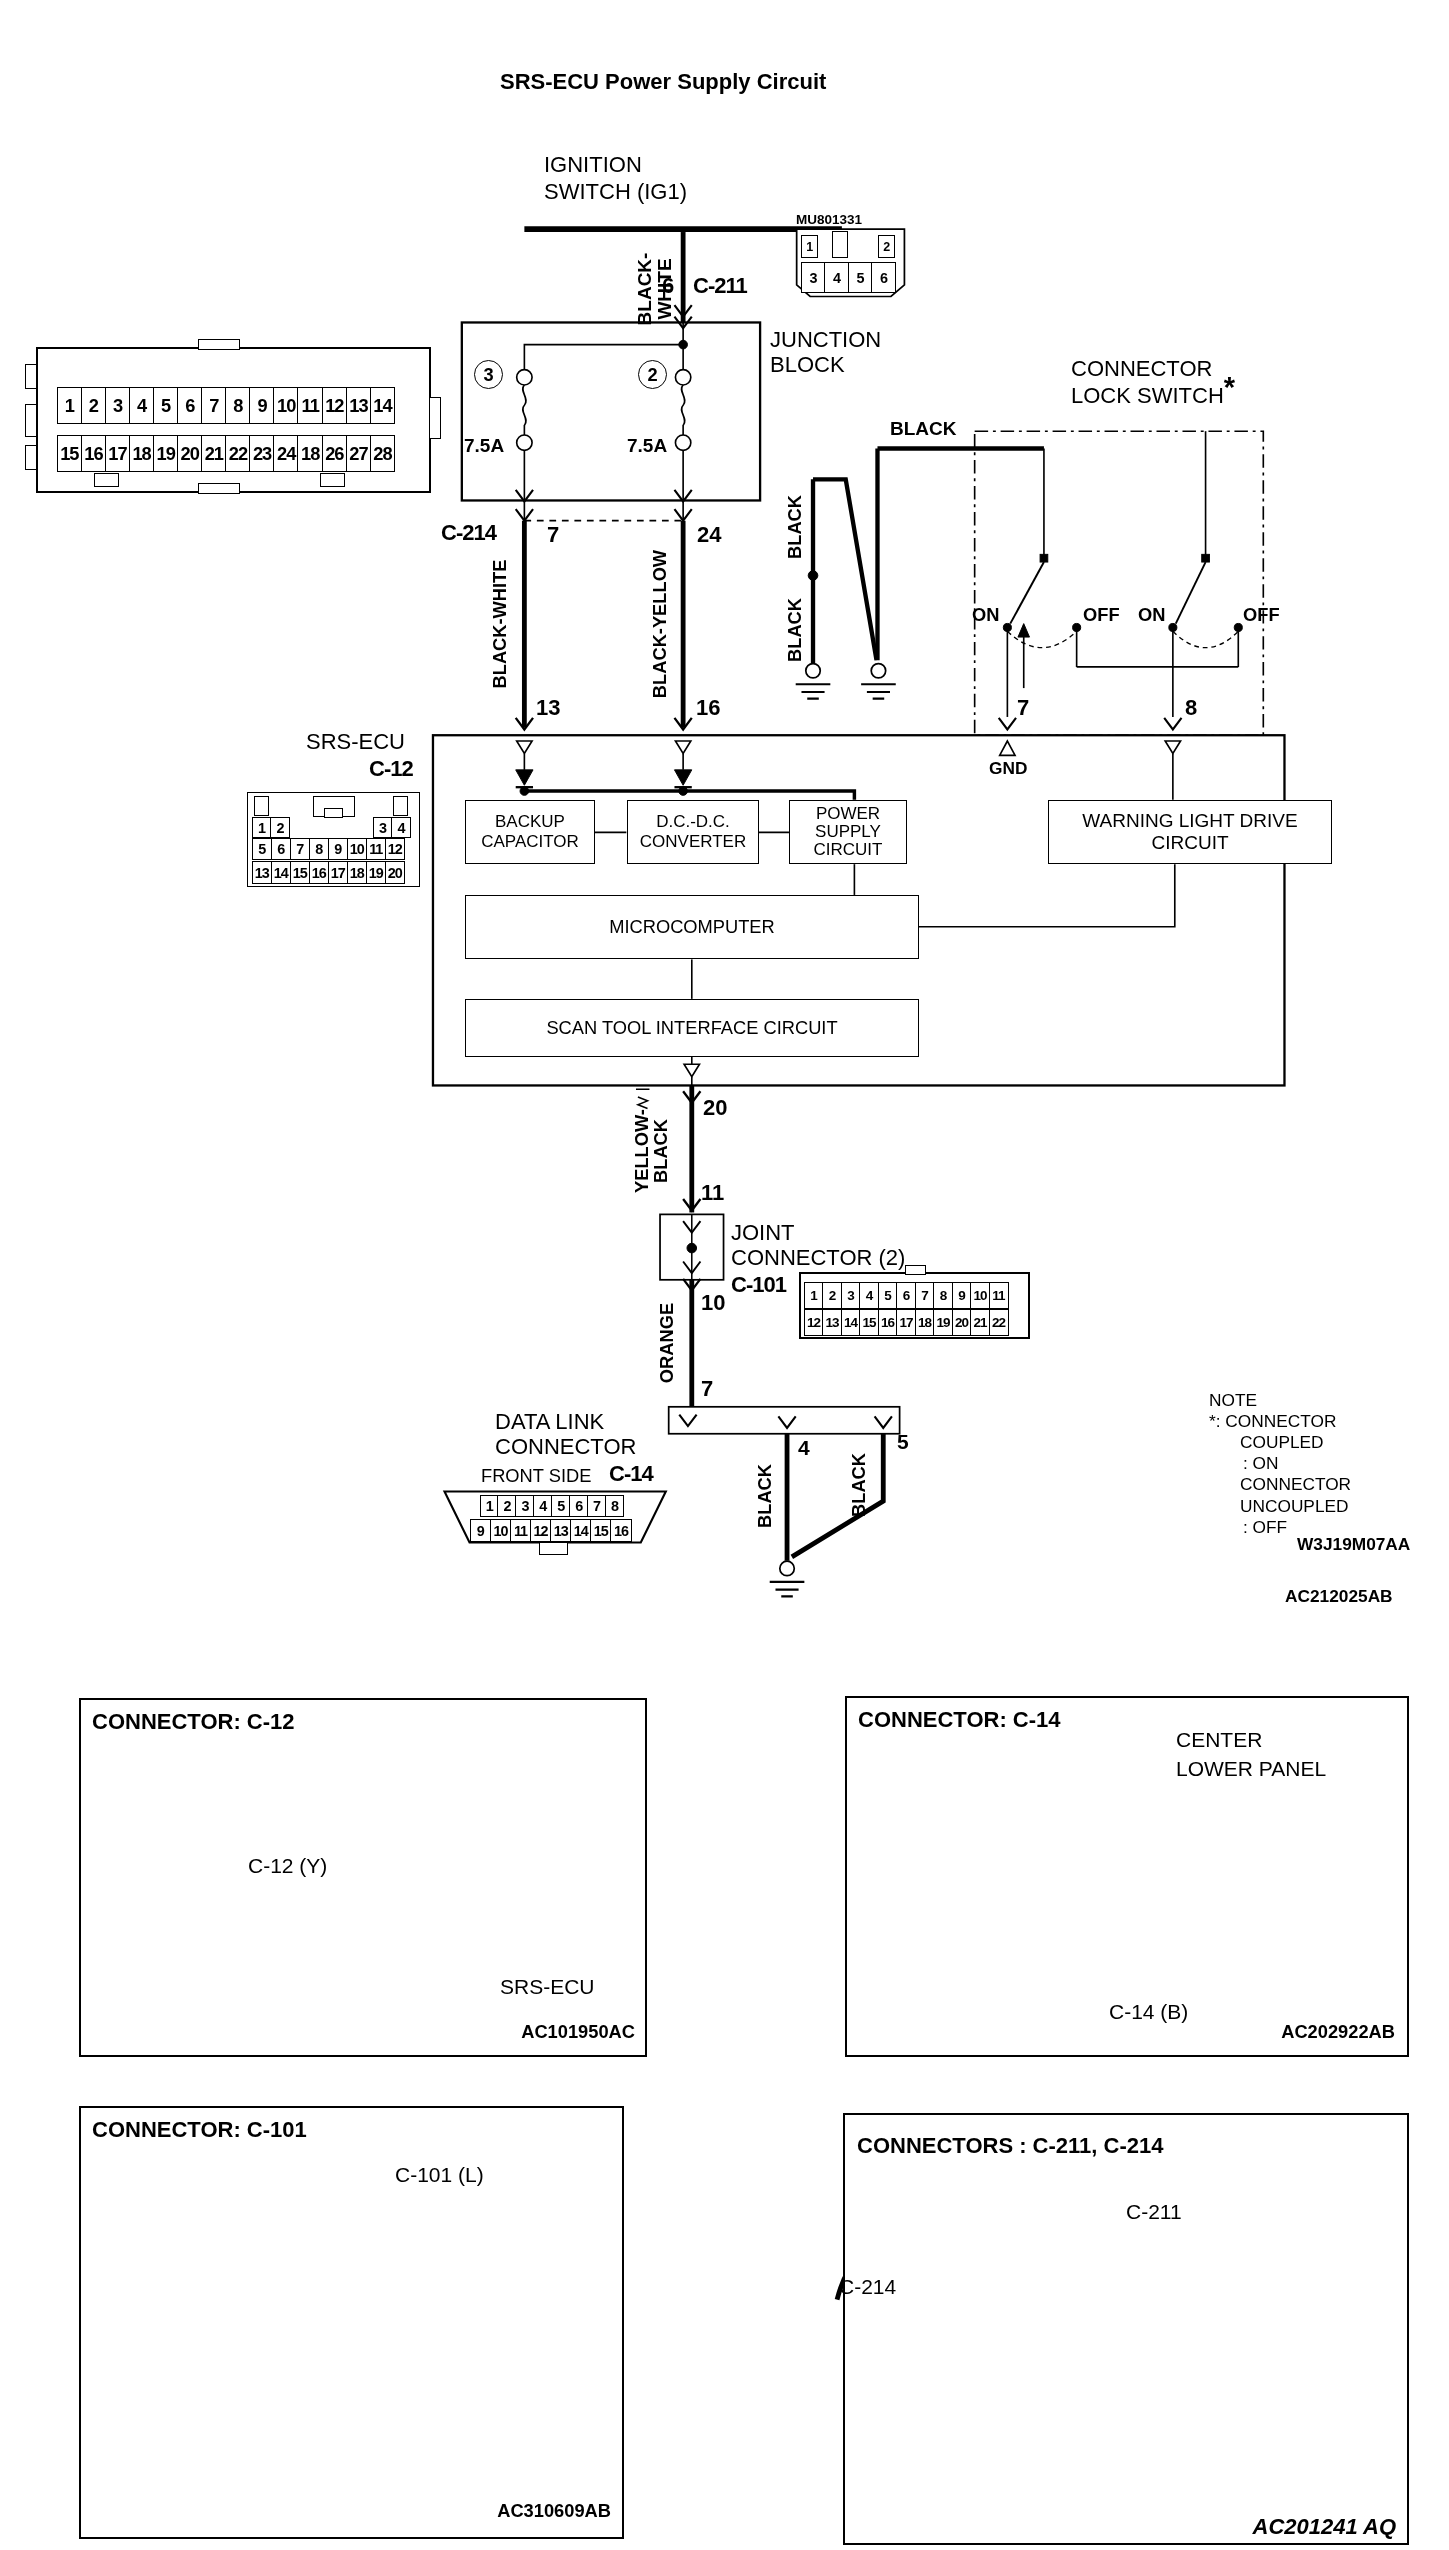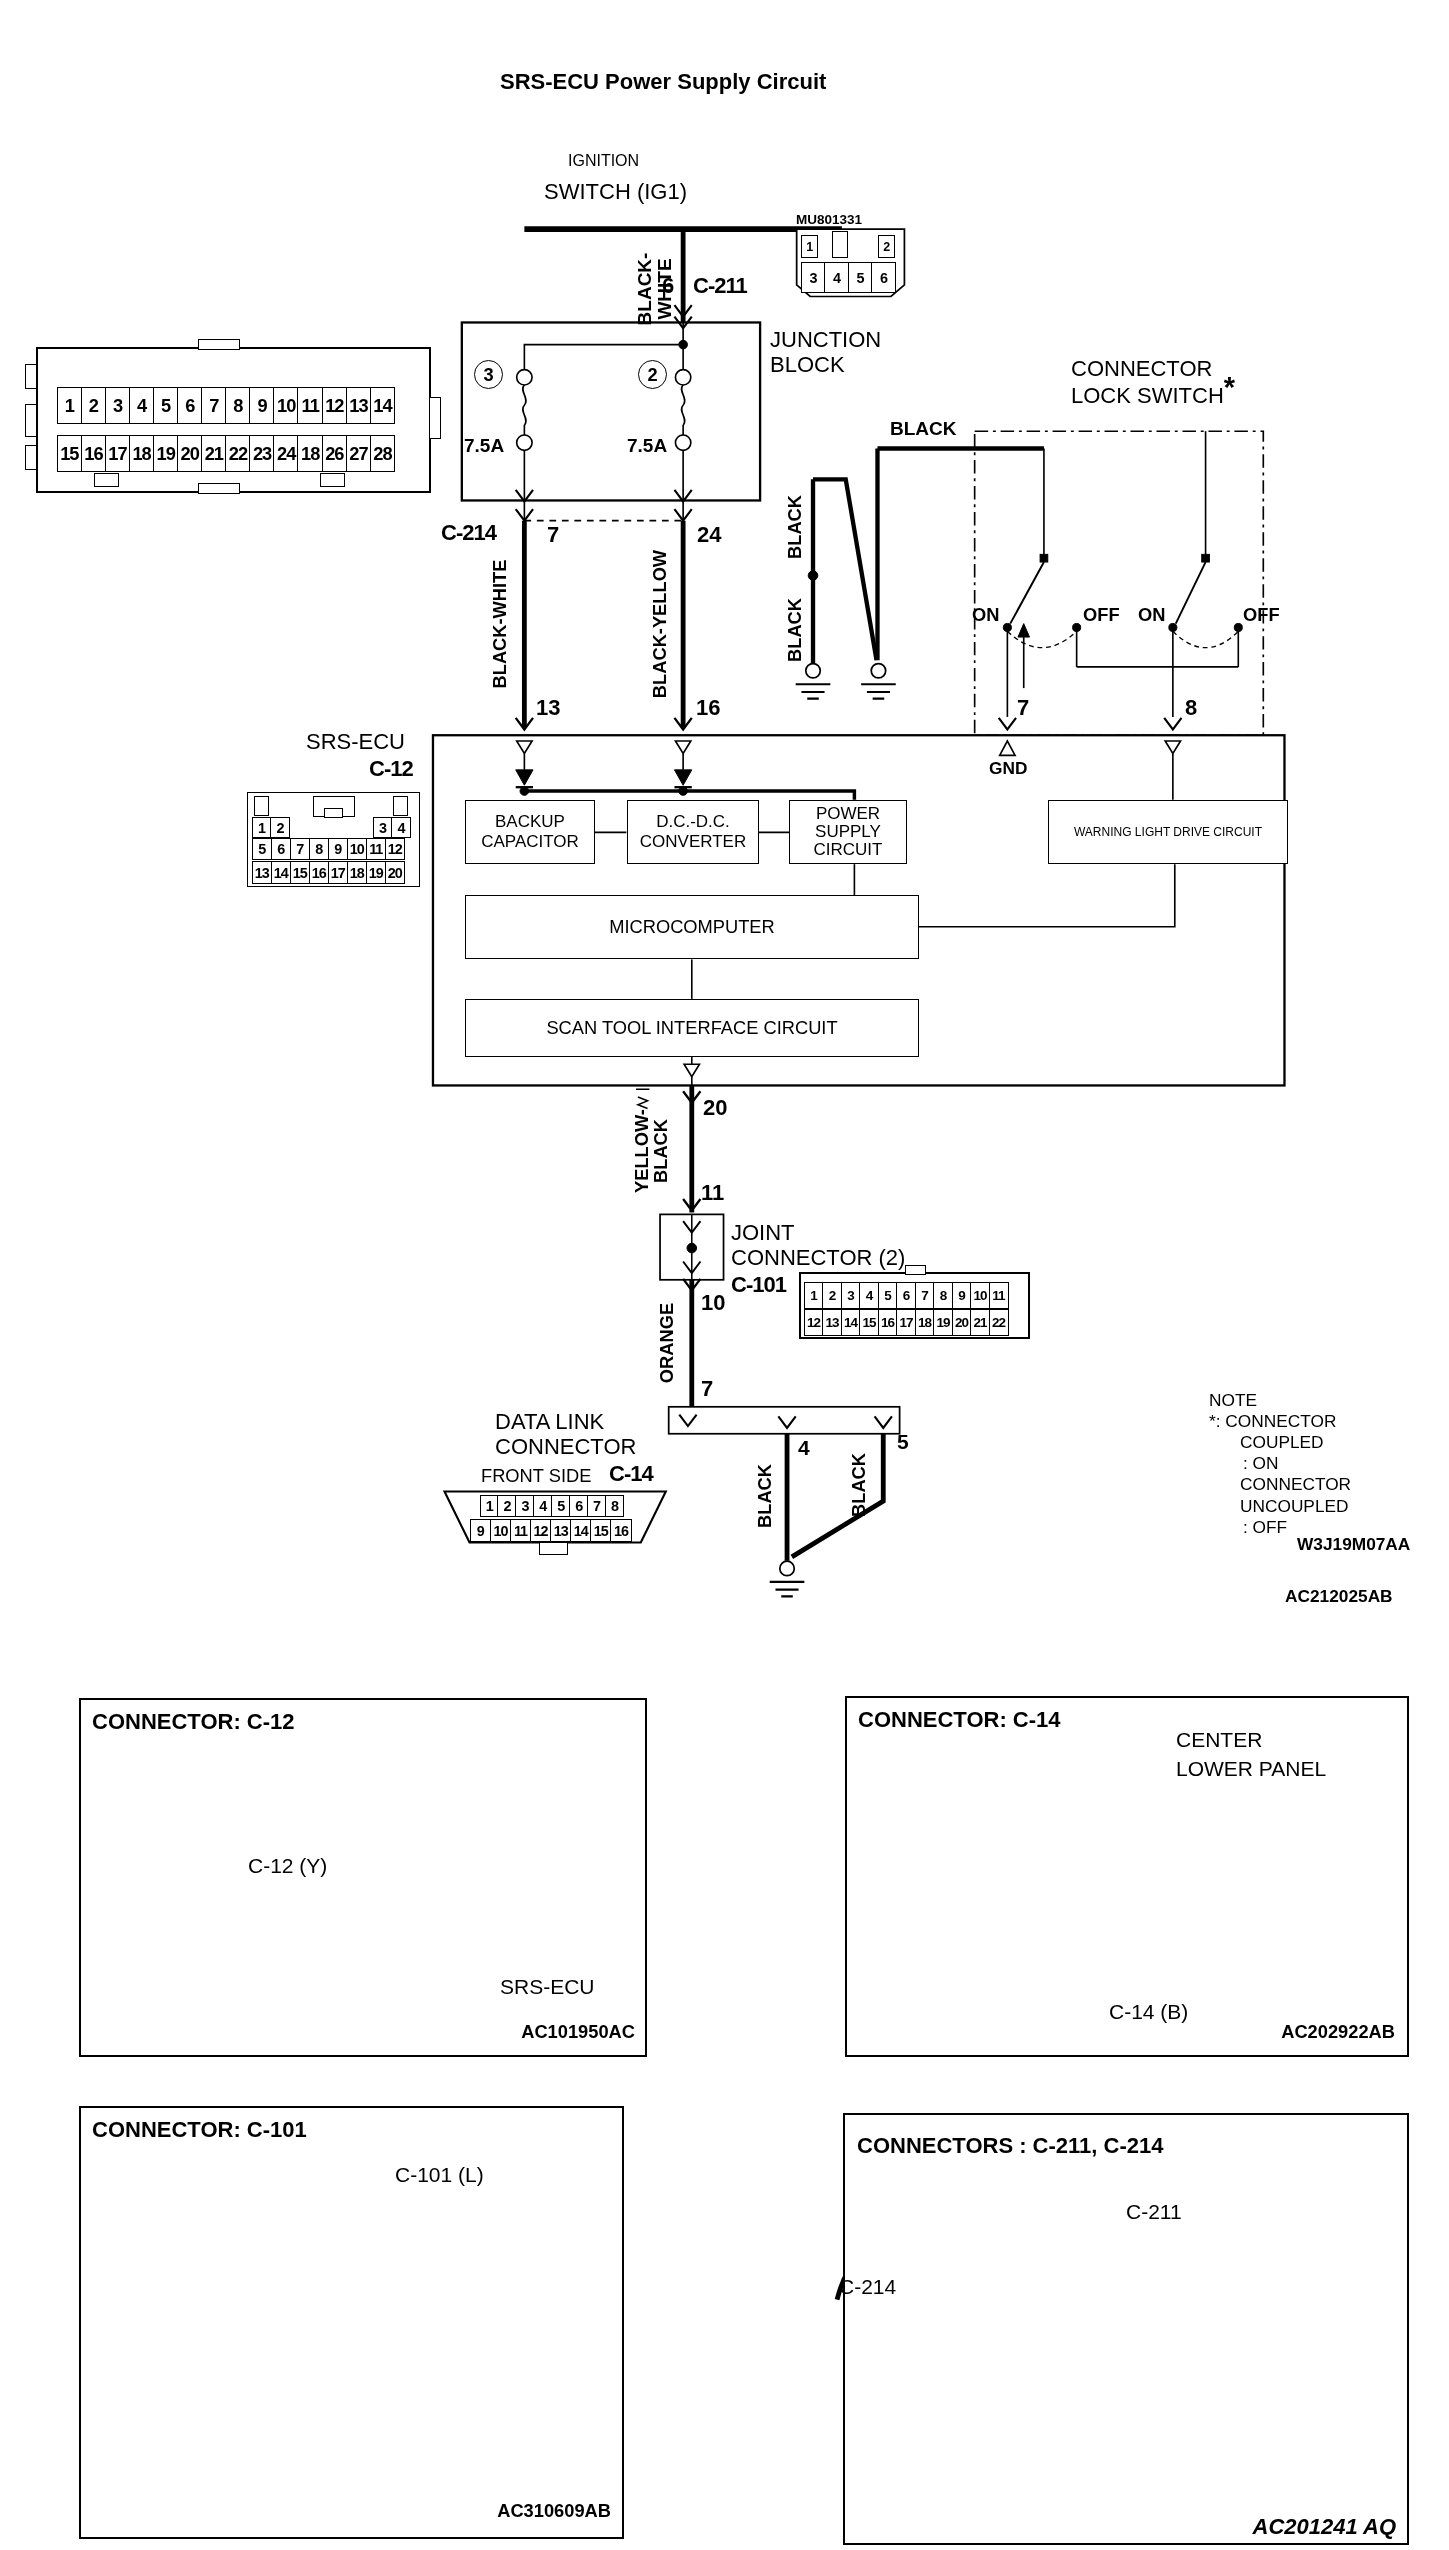--- a/index.html
+++ b/index.html
@@ -213,21 +213,21 @@
     <rect x="1148" y="2396" width="18" height="14"></rect>
         <rect x="1170" y="2430" width="16" height="12"></rect>
     <polygon points="1096,2300 1124,2284 1124,2292 1164,2292 1164,2310 1124,2310 1124,2318" fill="#000"></polygon>
     <polygon points="1010,2384 982,2368 982,2376 942,2376 942,2394 982,2394 982,2400" fill="#000"></polygon>
     <polygon points="1128,2398 1140,2380 1240,2420 1252,2402 1272,2452 1216,2446 1228,2428" fill="#000"></polygon>
   </g>
 </svg>
 
 <div class="t b" style="left:500px;top:69px;font-size:22px;">SRS-ECU Power Supply Circuit</div>
 
-<div class="t" style="left:568px;top:152px;font-size:16px;">IGNITION</div>
+<div class="t" style="left:544px;top:152px;font-size:22px;">IGNITION</div>
 <div class="t" style="left:544px;top:179px;font-size:22px;">SWITCH (IG1)</div>
 <div class="vt" style="left:655px;top:289px;font-size:19px;">BLACK-
 WHITE</div>
 <div class="t b" style="left:662px;top:273px;font-size:22px;">6</div>
 <div class="t b" style="left:693px;top:273px;font-size:22px;letter-spacing:-1px;">C-211</div>
 <div class="t b" style="left:796px;top:212px;font-size:13.5px;">MU801331</div>
 
 <div class="t" style="left:770px;top:327px;font-size:22px;">JUNCTION</div>
 <div class="t" style="left:770px;top:352px;font-size:22px;">BLOCK</div>
 <div class="circ" style="left:474px;top:360px;width:29px;height:29px;font-size:18.3px;">3</div>
@@ -262,21 +262,21 @@
 
 <div class="box" style="left:465px;top:800px;width:130px;height:64px;font-size:17px;">BACKUP
 CAPACITOR</div>
 <div class="box" style="left:627px;top:800px;width:132px;height:64px;font-size:17px;">D.C.-D.C.
 CONVERTER</div>
 <div class="box" style="left:789px;top:800px;width:118px;height:64px;font-size:17px;line-height:1.05;">POWER
 SUPPLY
 CIRCUIT</div>
 <div class="box" style="left:465px;top:895px;width:454px;height:64px;font-size:18.3px;">MICROCOMPUTER</div>
 <div class="box" style="left:465px;top:999px;width:454px;height:58px;font-size:18.3px;">SCAN TOOL INTERFACE CIRCUIT</div>
-<div class="box" style="left:1048px;top:800px;width:240px;height:64px;font-size:12px;">WARNING LIGHT
+<div class="box" style="left:1048px;top:800px;width:284px;height:64px;font-size:19px;">WARNING LIGHT
 DRIVE CIRCUIT</div>
 
 <div class="t b" style="left:703px;top:1095px;font-size:22px;">20</div>
 <div class="vt" style="left:651px;top:1151px;font-size:18.3px;">YELLOW-
 BLACK</div>
 <div class="t b" style="left:701px;top:1180px;font-size:22px;">11</div>
 <div class="t" style="left:731px;top:1220px;font-size:22px;">JOINT</div>
 <div class="t" style="left:731px;top:1245px;font-size:22px;">CONNECTOR (2)</div>
 <div class="t b" style="left:731px;top:1272px;font-size:22px;letter-spacing:-1px;">C-101</div>
 <div class="t b" style="left:701px;top:1290px;font-size:22px;">10</div>

